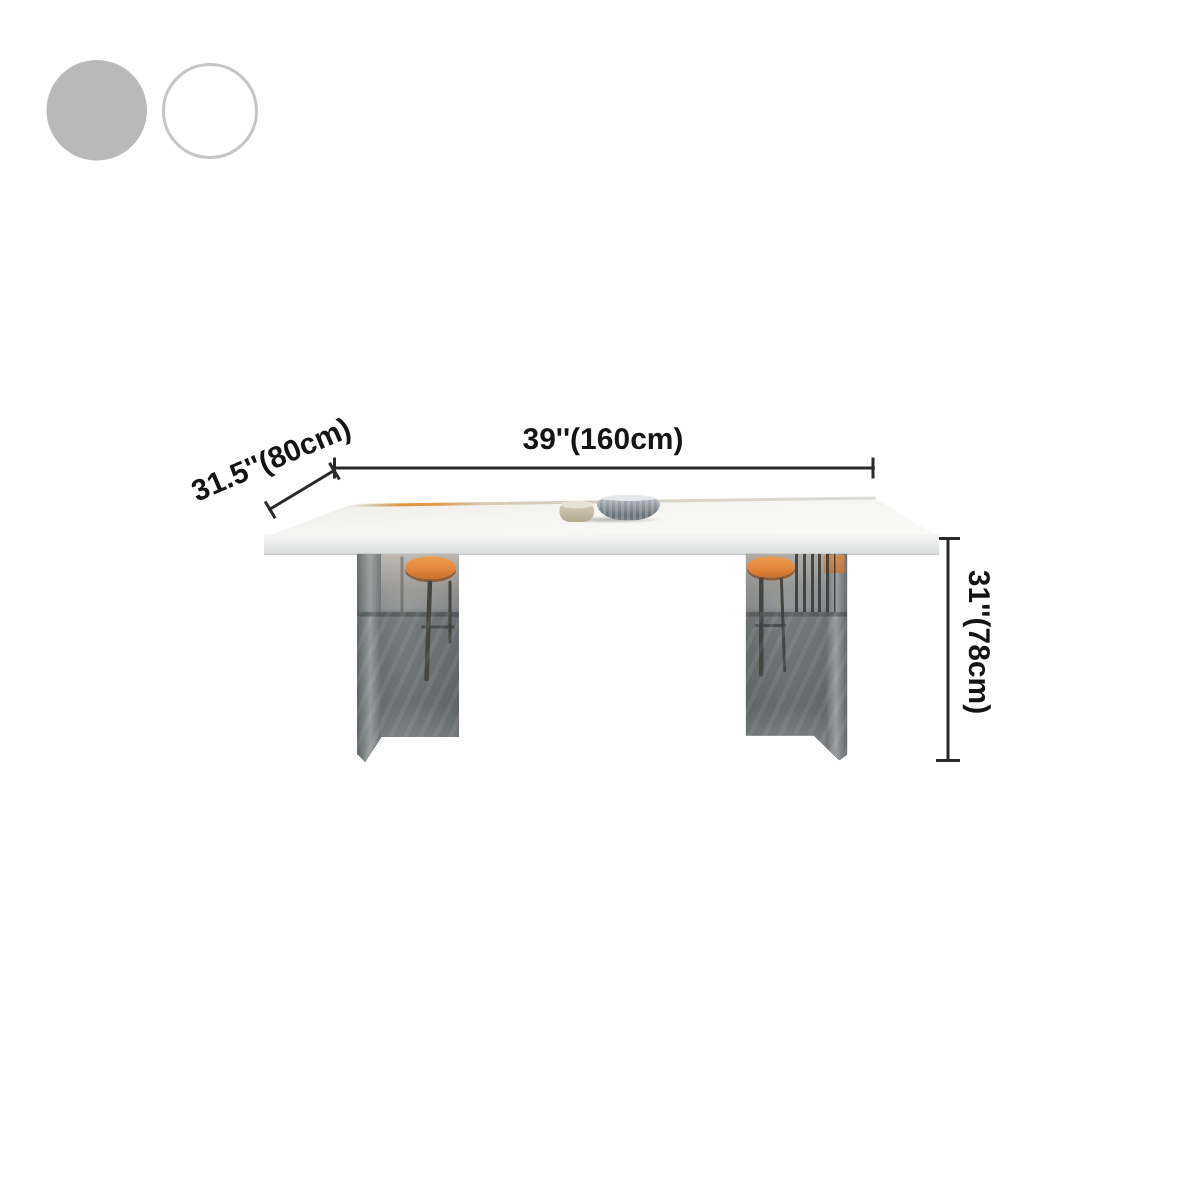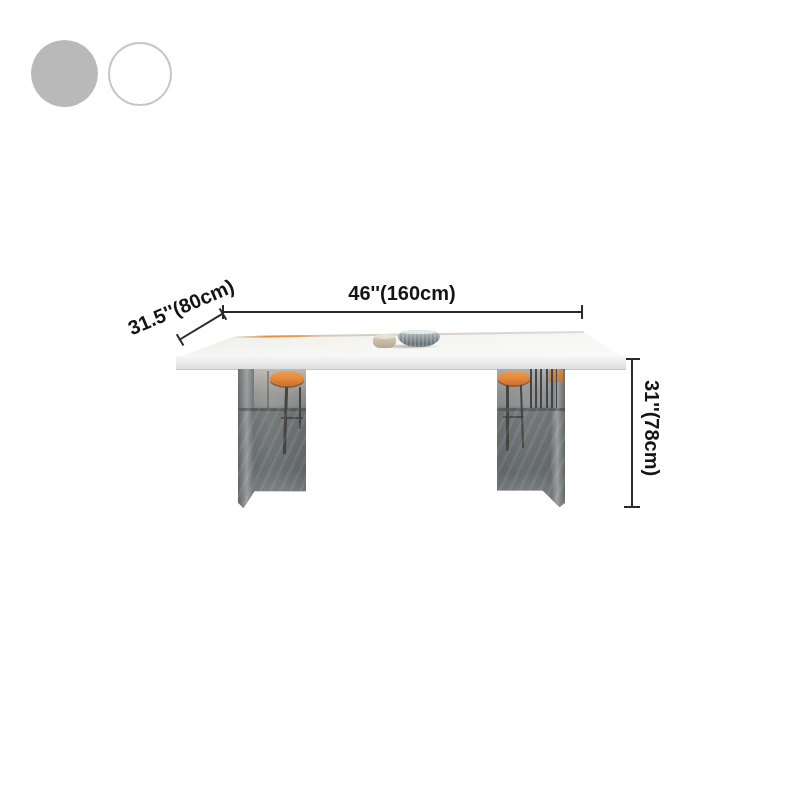--- a/index.html
+++ b/index.html
@@ -92,21 +92,21 @@
 
 <div class="abs" style="inset:0">
 
   <div>
     <button class="abs swatch swatch-gray"></button>
     <button class="abs swatch swatch-white"></button>
   </div>
 
   <figure class="abs" style="inset:0;margin:0">
 
-    <span class="abs dim-label dim-width-label">46''(160cm)</span>
+    <span class="abs dim-label dim-width-label">39''(160cm)</span>
     <div class="abs dim-line-h dim-width-line"></div>
 
     <span class="abs dim-label dim-depth-label">31.5''(80cm)</span>
     <div class="abs dim-line-h dim-depth-line"></div>
 
     <span class="abs dim-label dim-height-label">31''(78cm)</span>
     <div class="abs dim-height-line"></div>
 
     <div class="abs tabletop-surface"></div>
     <div class="abs tabletop-back-edge"></div>

